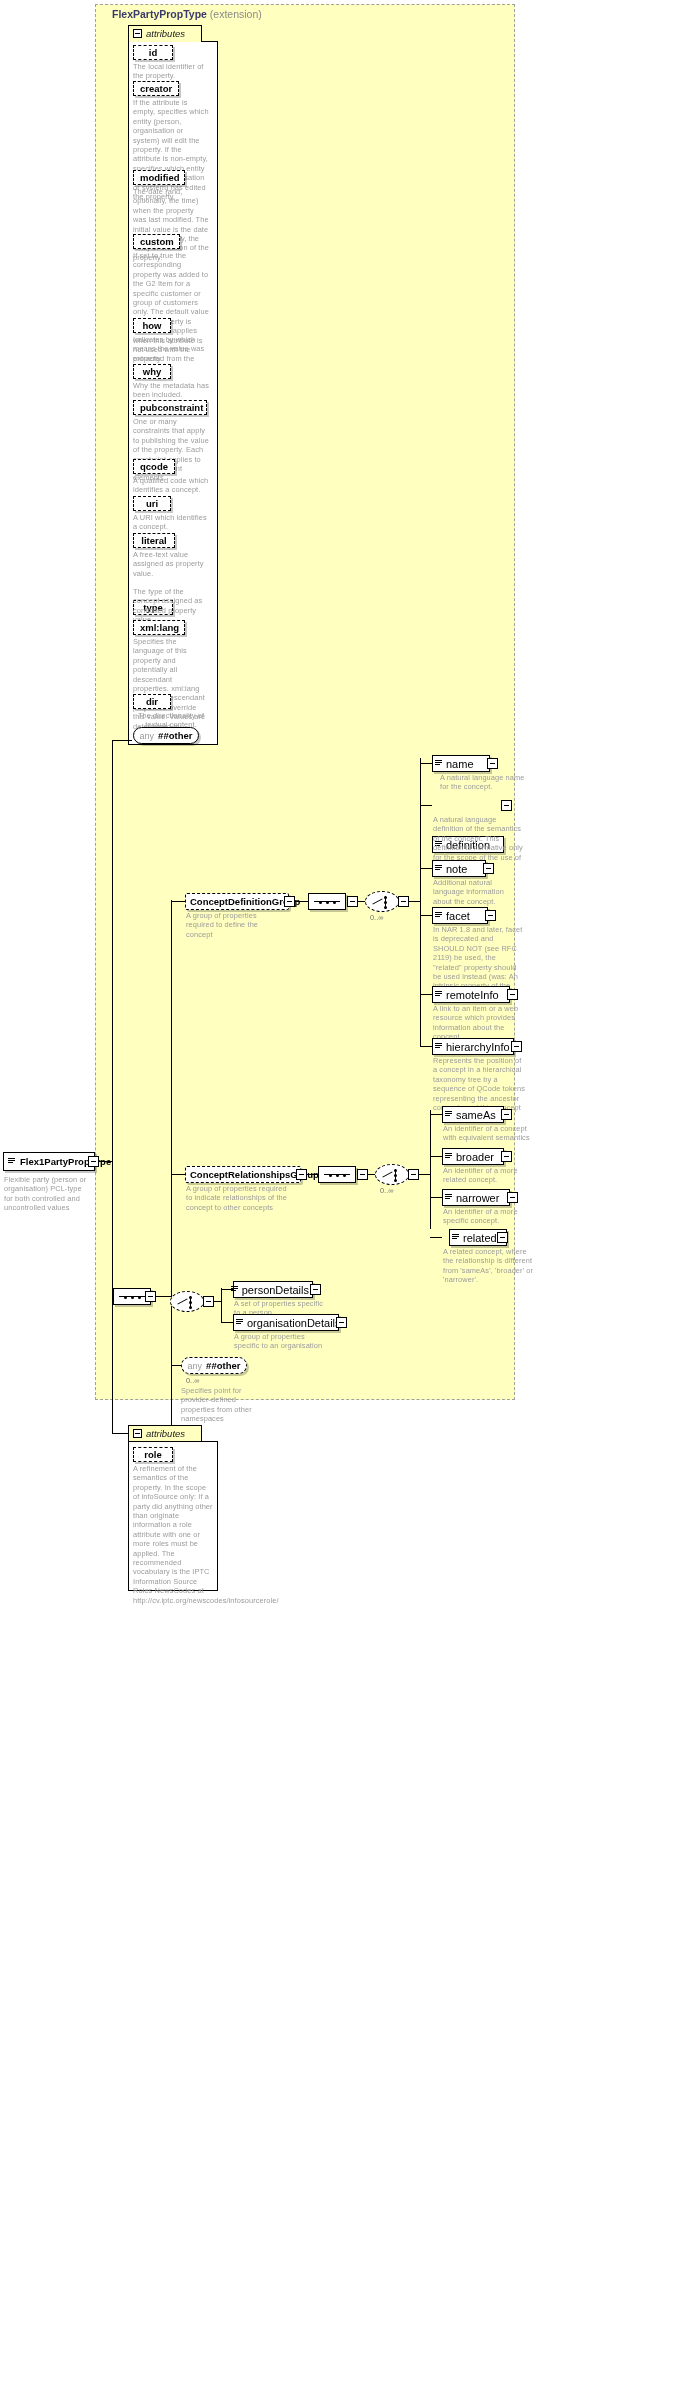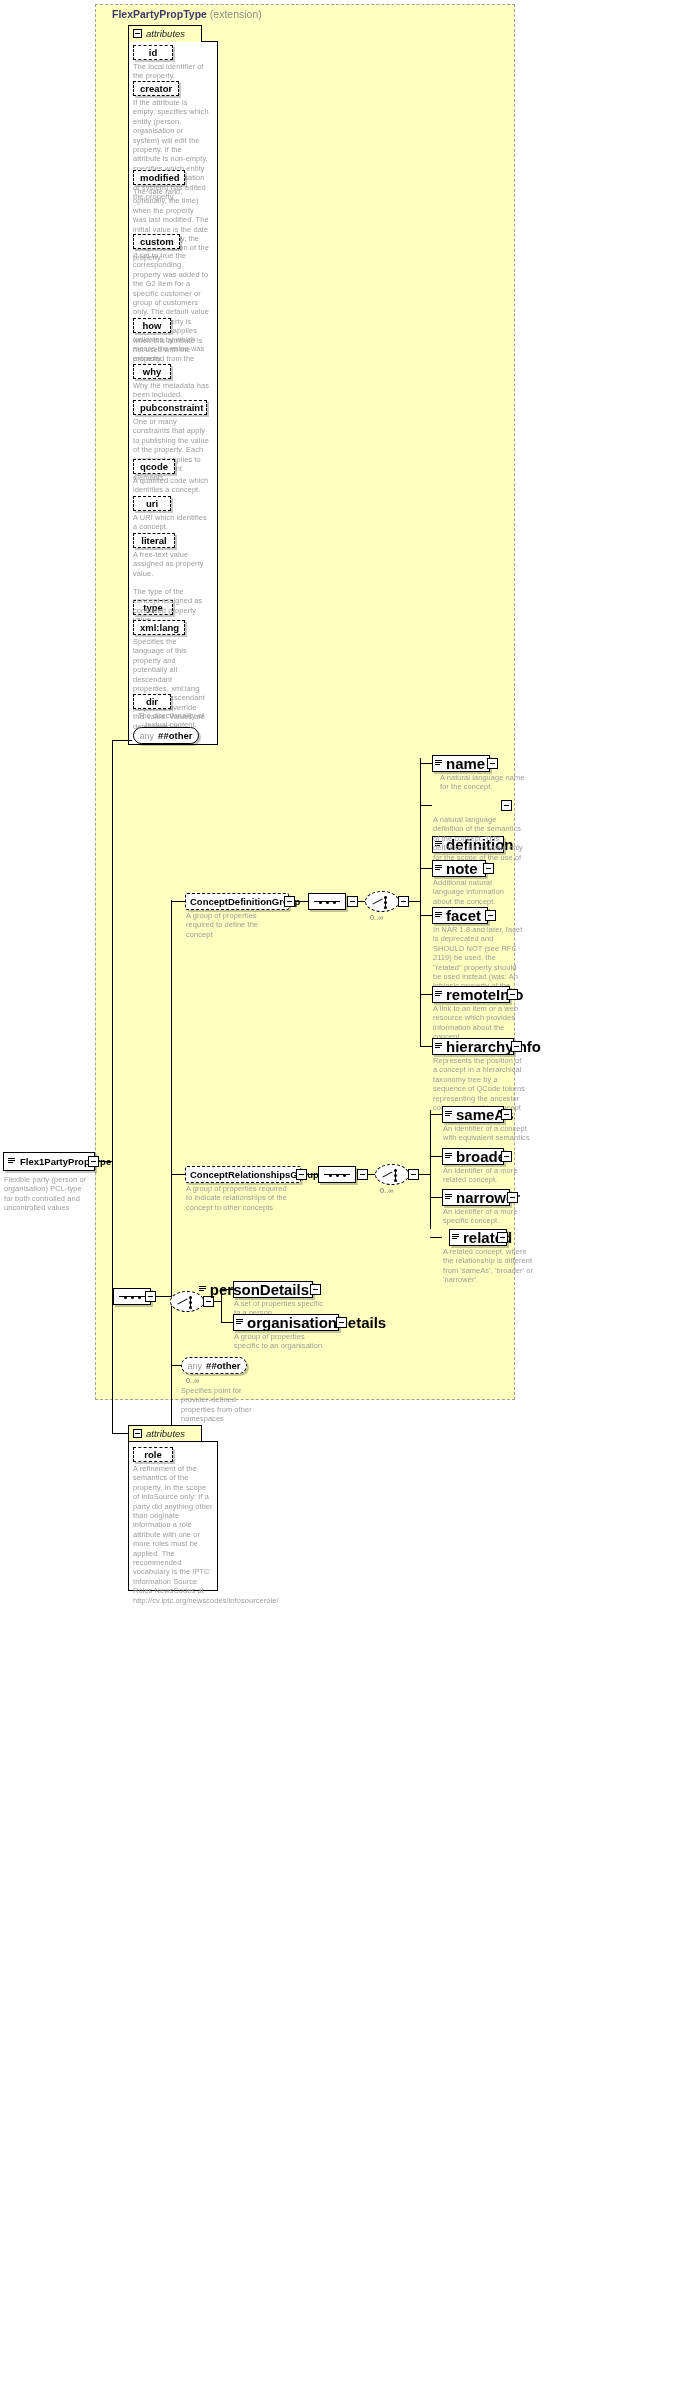--- a/index.html
+++ b/index.html
@@ -103,22 +103,22 @@
     border: 1.3px solid #000;
     background: #ffffff;
     height: 17px;
     display: flex;
     align-items: center;
     gap: 3px;
     padding: 0 3px 0 2px;
     box-shadow: 2px 2px 0 rgba(0,0,0,0.22);
   }
   .elem-name {
-    font-size: 15px;
-    font-weight: bold;
+    font-size: 11px;
+    font-weight: normal;
     color: #000;
     white-space: nowrap;
   }
   .doc-lines {
     width: 8px; height: 9px;
     flex: none;
     position: relative;
   }
   .doc-lines i {
     position: absolute; left: 0; right: 1px;

